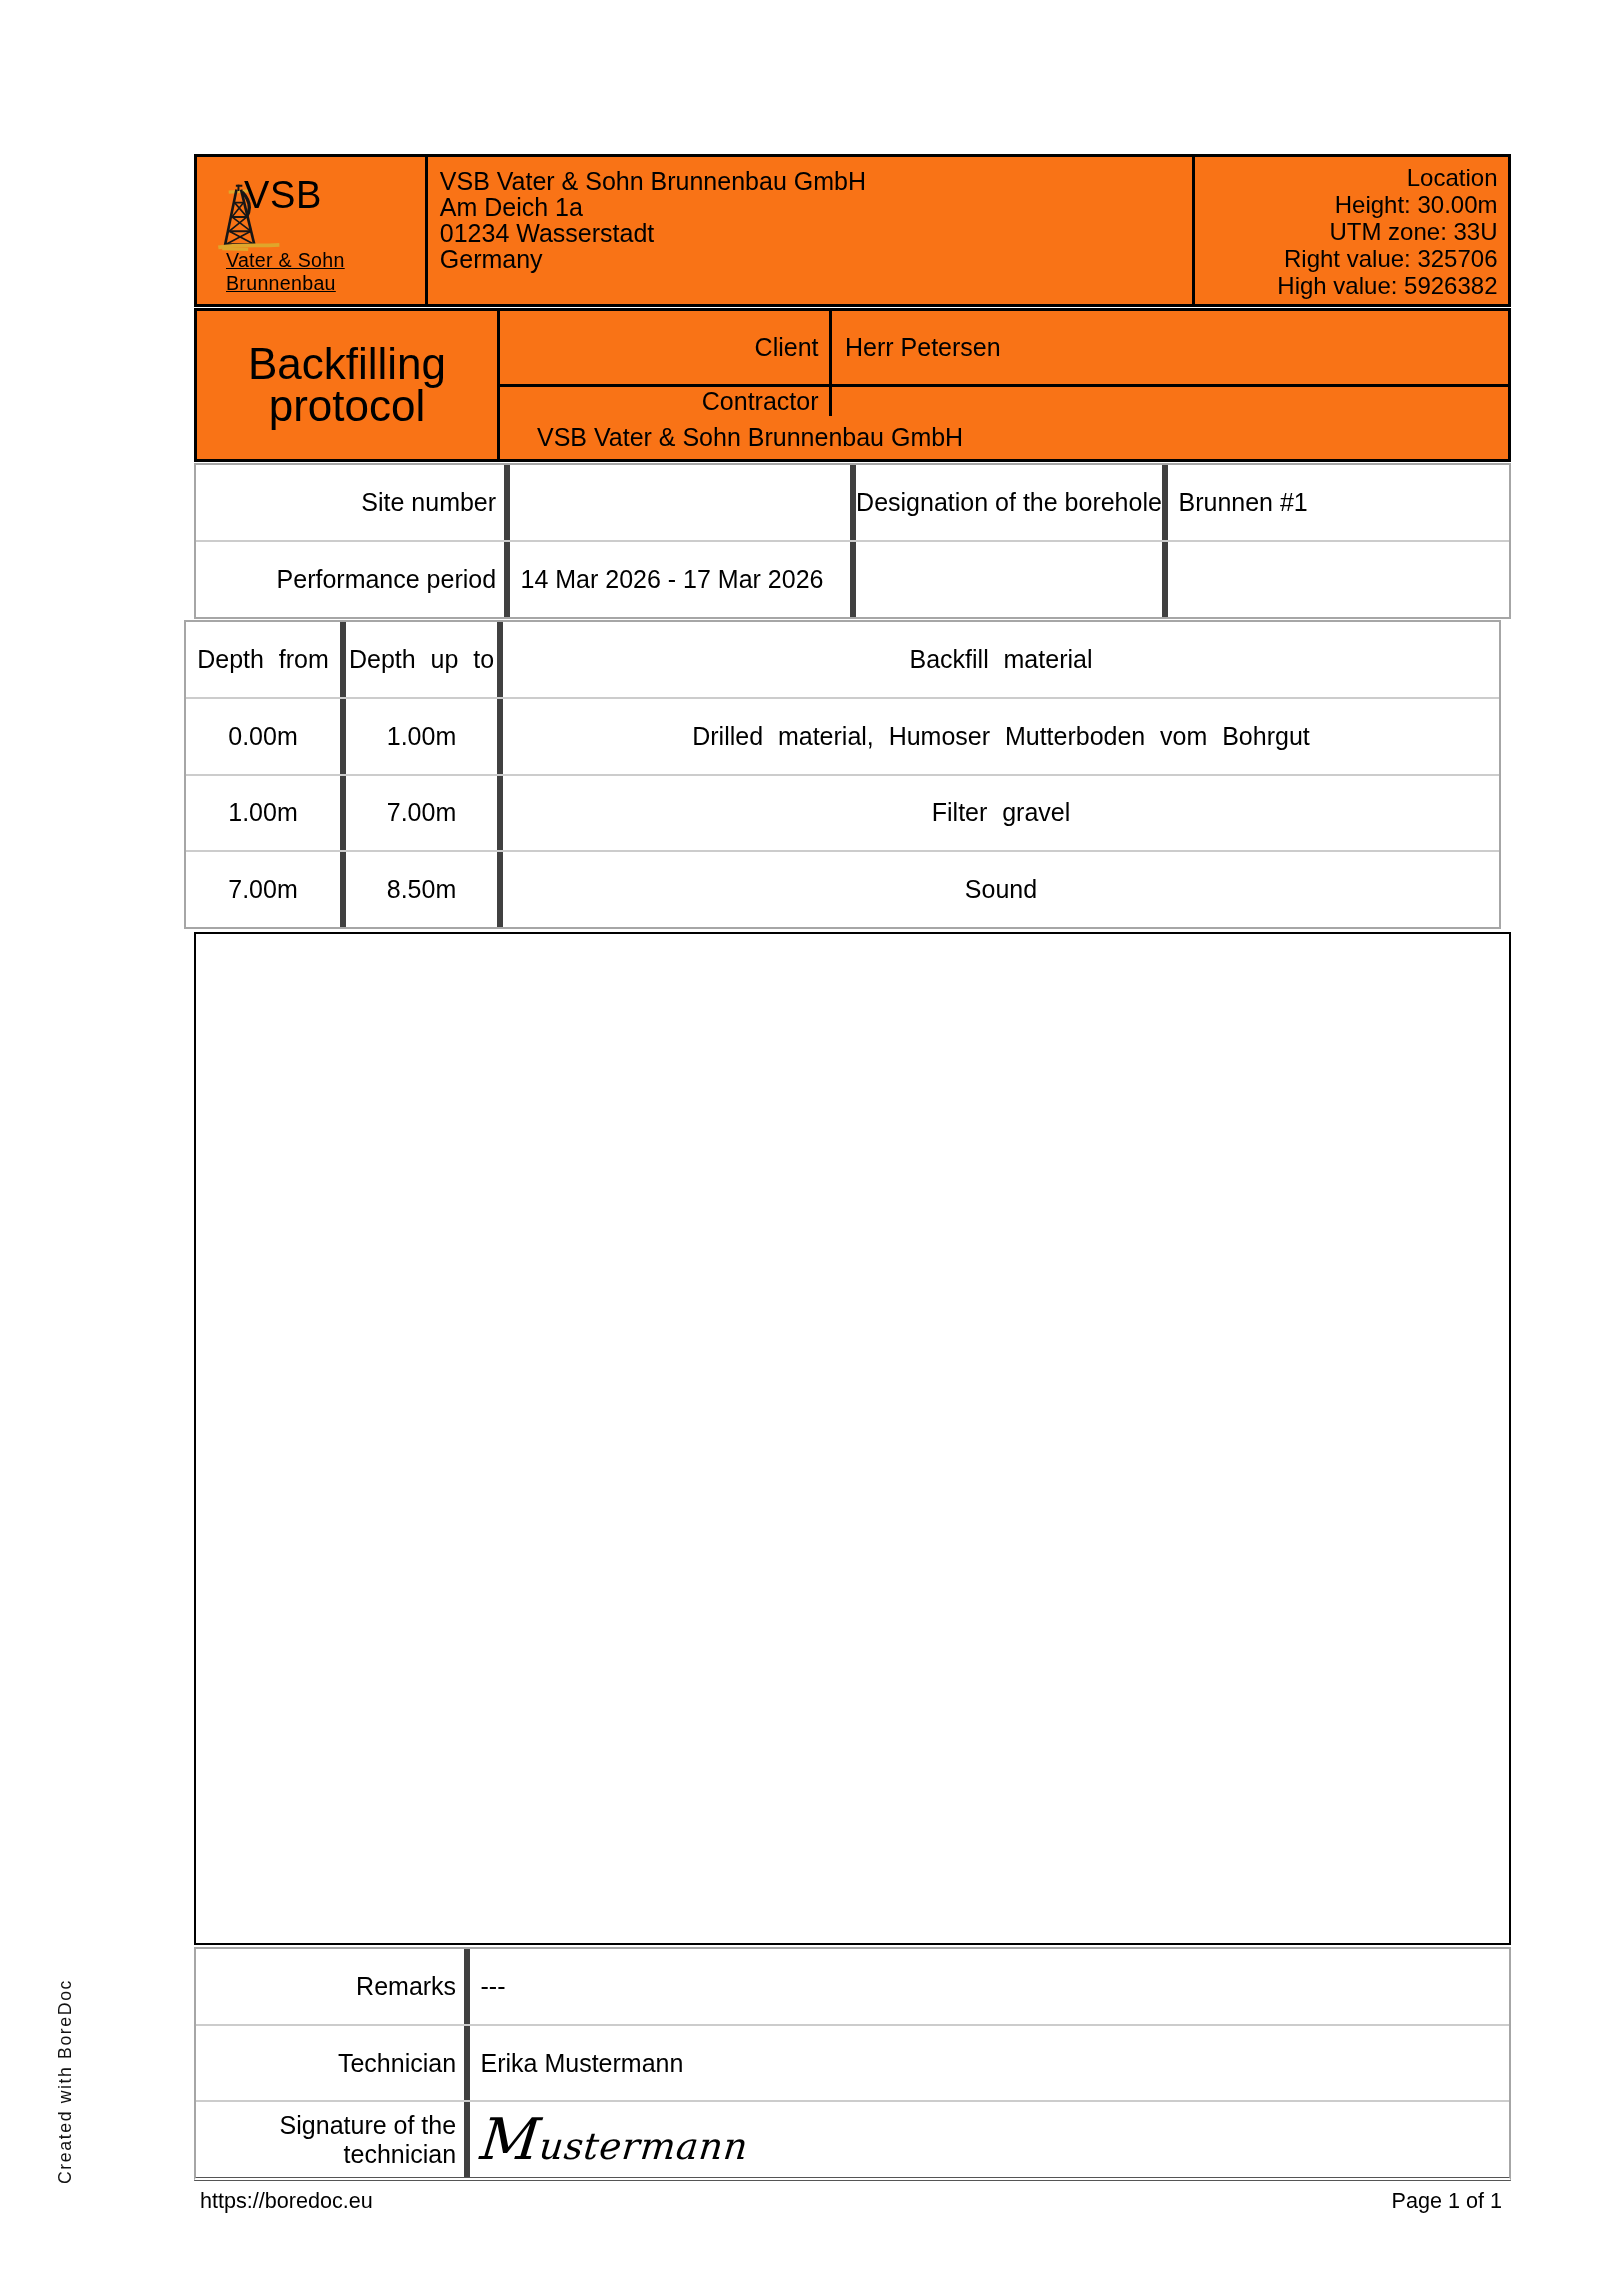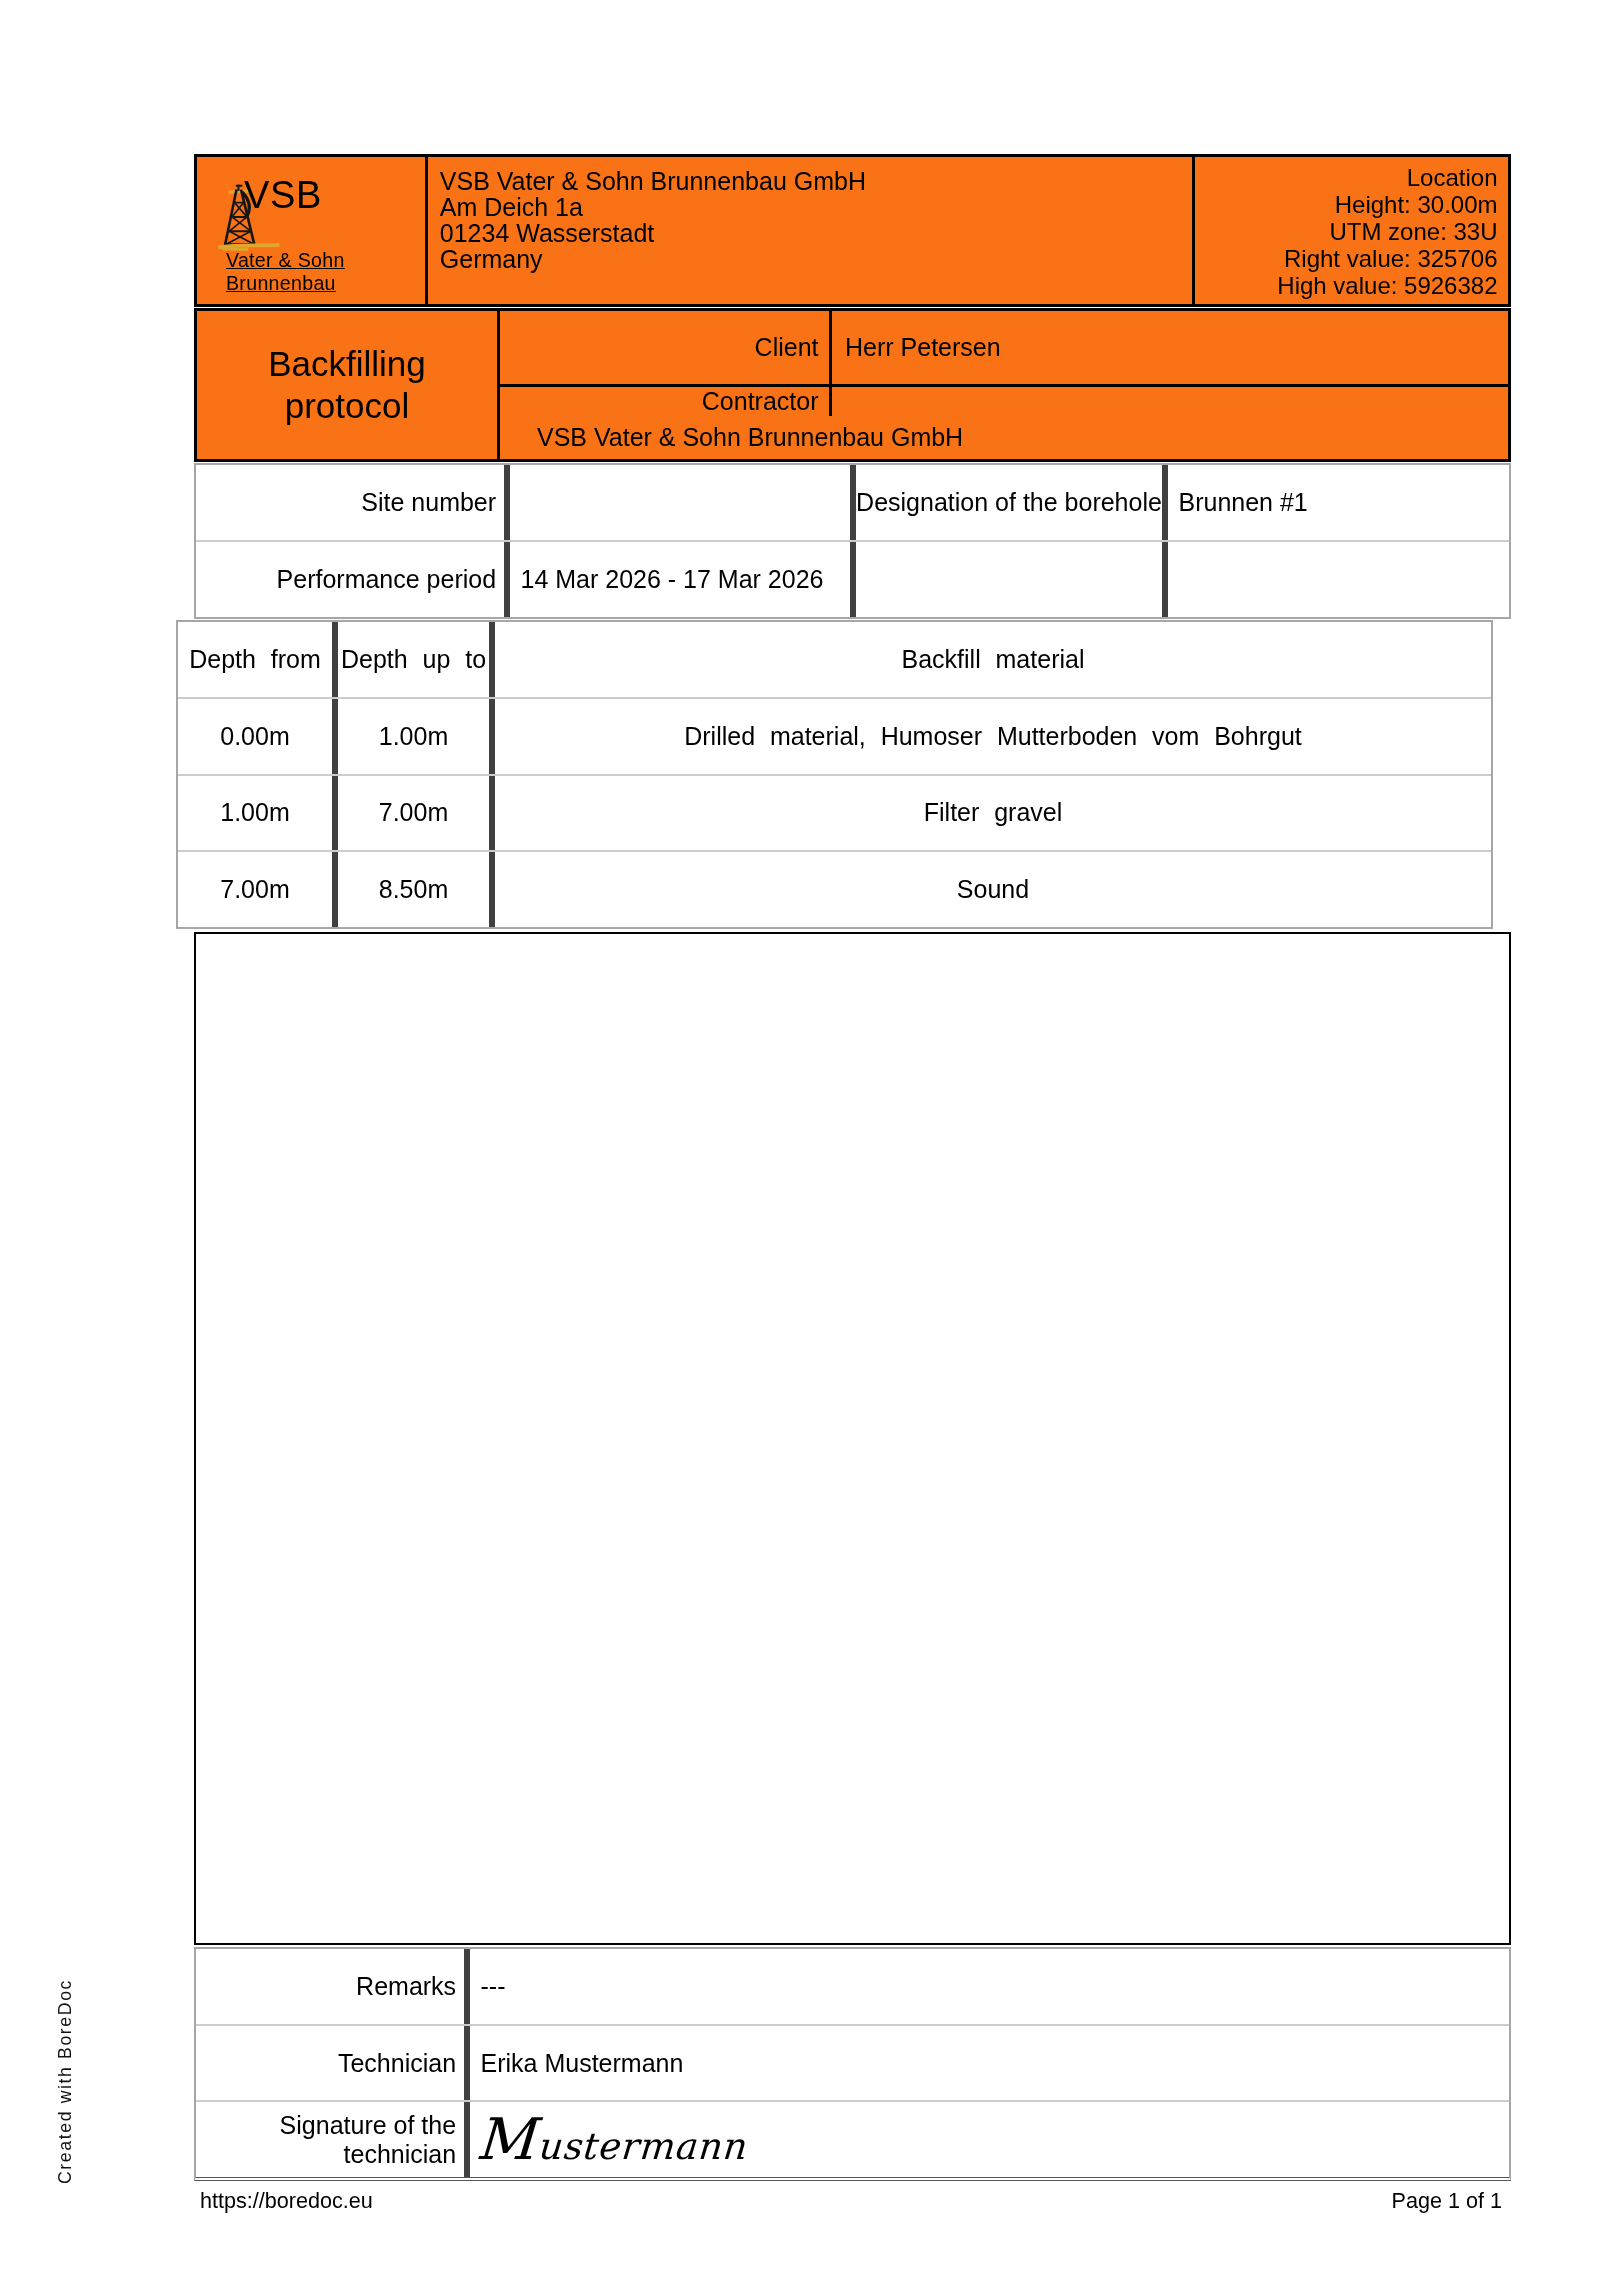--- a/index.html
+++ b/index.html
@@ -21,21 +21,21 @@
   .logo-sub { position:absolute; left:29px; font-size:19.6px; text-decoration:underline;
               letter-spacing:0.3px; }
   .logo-sub1 { top:92px; }
   .logo-sub2 { top:115px; }
   .derrick { position:absolute; left:19.6px; top:26px; }
 
   
   .client-table { left:194px; top:308px; width:1317px; height:154px; }
   .title-cell { width:303px; border-right:3.3px solid #000; display:flex;
                 flex-direction:column; justify-content:center; align-items:center;
-                font-size:35px; line-height:42px; text-align:center; }
+                font-size:44px; line-height:42px; text-align:center; }
   .cc-rows { flex:1; display:flex; flex-direction:column; }
   .cc-row { display:flex; flex:1;padding-left:24px; }
   .cc-row + .cc-row { border-top:3.3px solid #000;flex-direction:column; }
   .cc-label { width:308px; border-right:3.3px solid #000; display:flex;
               align-items:center; justify-content:flex-end; padding-right:10.5px;
               font-size:25px; }
   .cc-value { flex:1; display:flex; align-items:center; padding-left:13px; font-size:25px; }
 
   
   .tbl-gray { border:2px solid #a6a6a6; background:#fff; display:flex;
@@ -45,21 +45,21 @@
   .g-cell { display:flex; align-items:center; font-size:25px; }
   .g-cell + .g-cell { border-left:6px solid #404040; }
   .right { justify-content:flex-end; text-align:right; padding-right:7.9px; }
   .left  { justify-content:flex-start; padding-left:10.5px; }
   .center{ justify-content:center; text-align:center; }
 
   .site-table  { left:194px; top:463px; width:1317px; height:156px; }
   .site-c1 { width:308px; } .site-c2 { width:346px; } .site-c3 { width:312px; }
   .site-c4 { flex:1; }
 
-  .depth-table { left:176px; top:620px; width:1317px; height:309px; }
+  .depth-table { left:184px; top:620px; width:1317px; height:309px; }
   .depth-table .g-cell { word-spacing:7.9px; }
   .dep-c1 { width:154px; } .dep-c2 { width:157px; } .dep-c3 { flex:1; }
 
   
   .big-box { left:194px; top:932px; width:1317px; height:1013px;
              border:2.6px solid #000; background:#fff; }
 
   
   .remarks-table { left:194px; top:1947px; width:1317px; height:234px;
                    border-bottom:4.6px double #555; }

